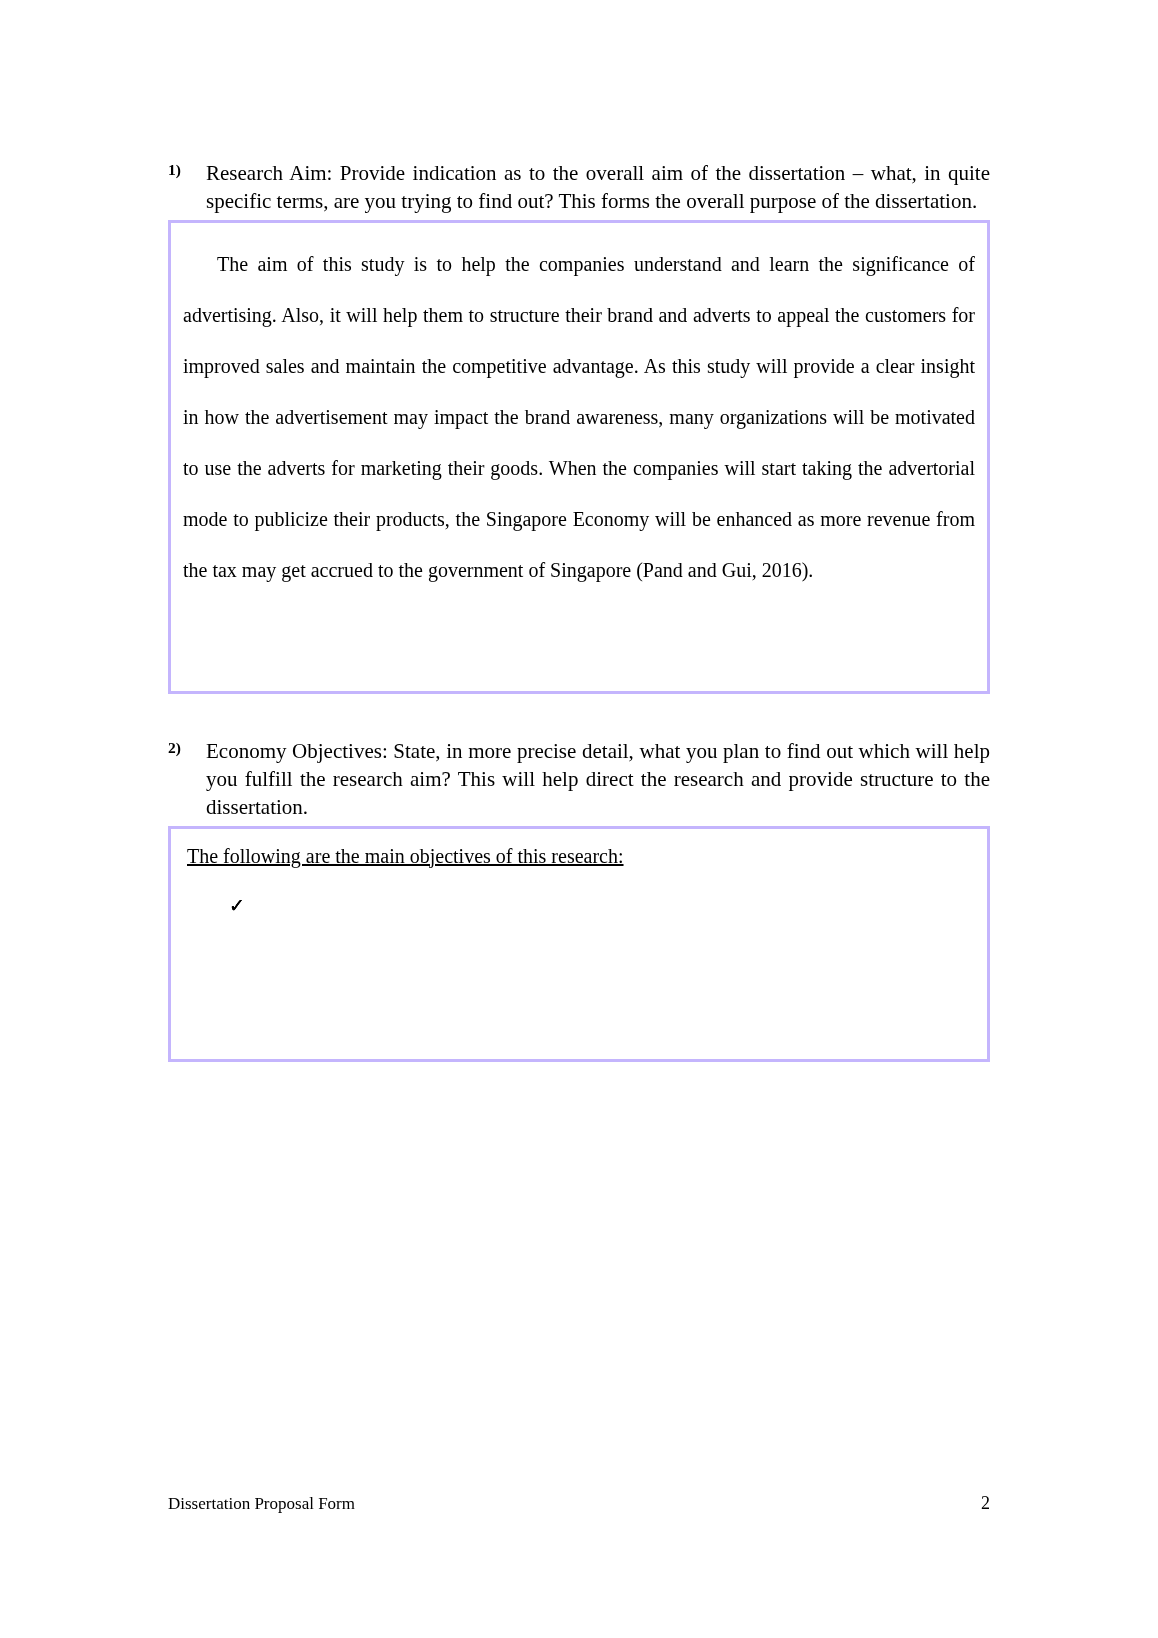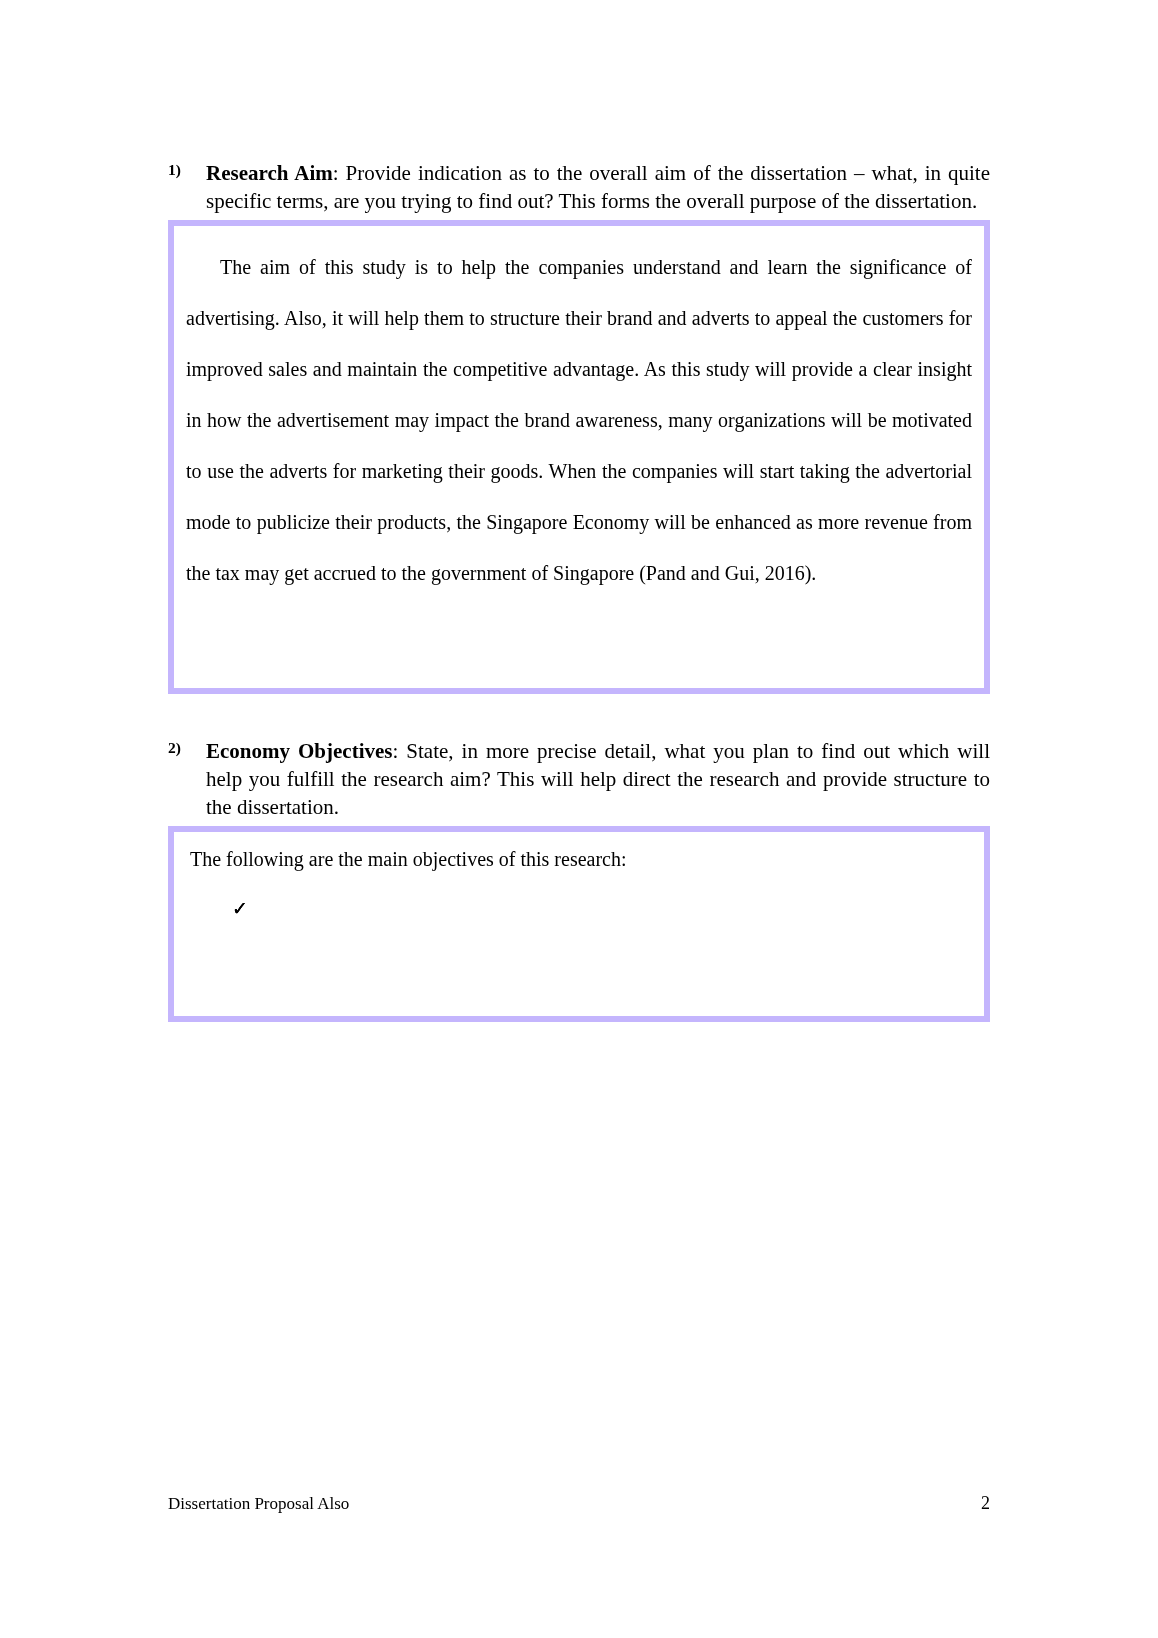--- a/index.html
+++ b/index.html
@@ -34,48 +34,49 @@
     font-size: 15.5px;
     line-height: 1.33;
   }
   .sec-num {
     position: absolute;
     left: 0;
     font-weight: bold;
     font-size: 15.5px;
   }
   .sec-title {
-    font-weight: bold;
+    font-weight: normal;
     font-size: 21px;
   }
   .sec-desc {
     font-size: 21px;
   }
 
   
   .answer-box {
-    border: 6px solid #c4b5fd;
+    border: 3px solid #c4b5fd;
     box-sizing: border-box;
     margin-top: 4px;
   }
   .box-aim {
     padding: 16px 12px 22px 12px;
     height: 474px;
   }
   .box-aim p {
     margin: 0;
     text-align: justify;
     font-size: 20px;
     line-height: 2.55;
     text-indent: 34px;
   }
 
   .box-obj {
     padding: 12px 4px 30px 12px;
-    height: 196px;
+    height: 236px;
+    text-decoration: underline;
   }
   .obj-lead {
     margin: 0 0 4px 4px;
     font-size: 20px;
     line-height: 1.5;
   }
   .obj-list {
     list-style: none;
     margin: 0;
     padding: 0;
@@ -144,17 +145,17 @@
           <span class="obj-check">✓</span>
         </li>
         <li>
           <span class="obj-check">✓</span>
         </li>
       </ul>
     </div>
   </div>
 
   <div class="footer">
-    <span>Dissertation Proposal Also</span>
+    <span>Dissertation Proposal Form</span>
     <span class="page-no">2</span>
   </div>
 
 </div>
 
 </body></html>

